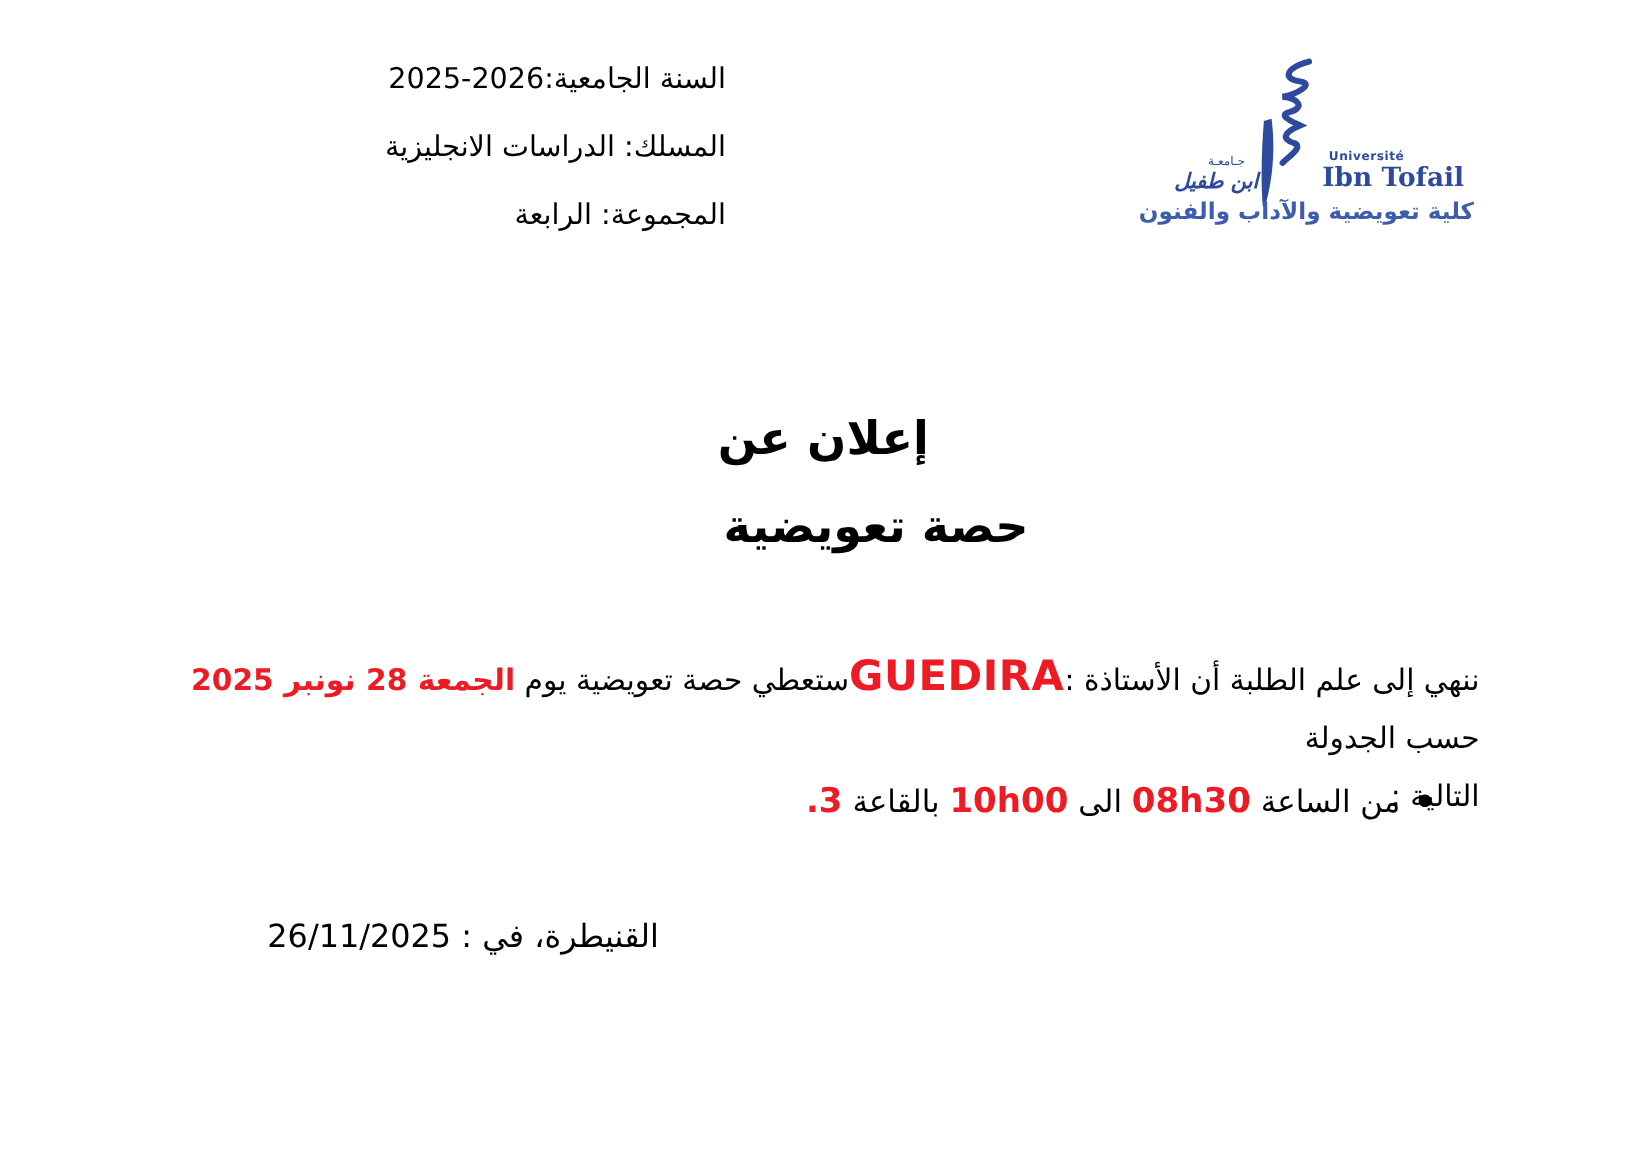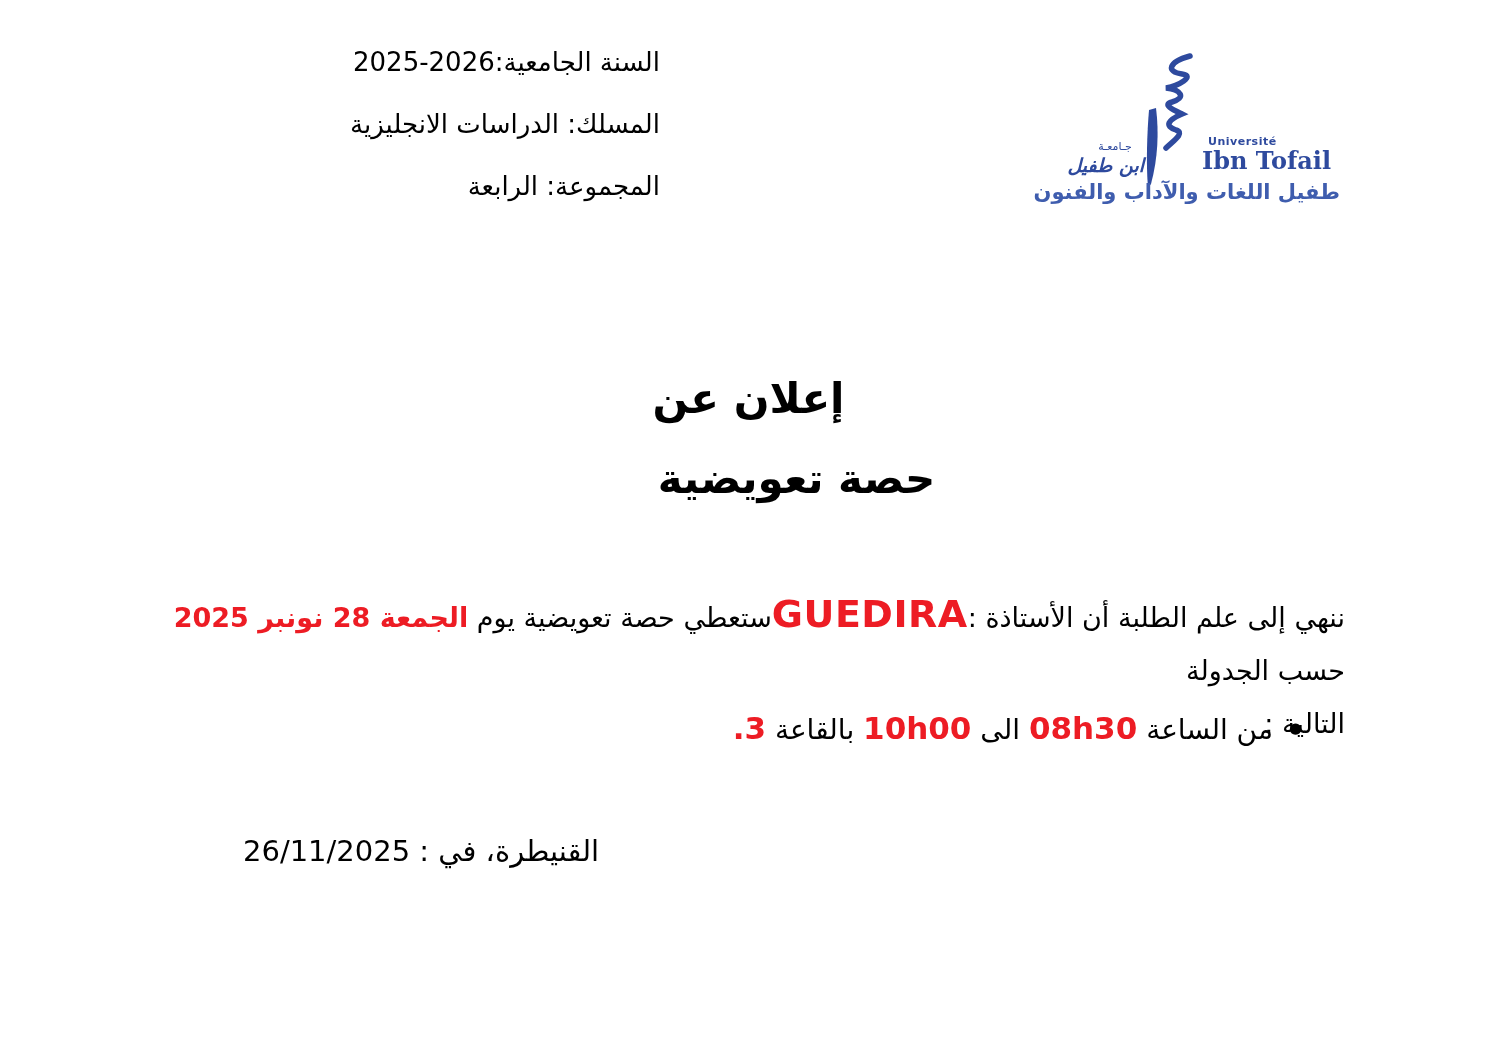--- a/index.html
+++ b/index.html
@@ -7,21 +7,21 @@
     position:relative;
     width:1497px;height:1058px;
     background:#ffffff;
     overflow:hidden;
     font-family:"DejaVu Sans",sans-serif;
     color:#000;
   }
   
   .info-block{
     position:absolute;
-    top:44px;right:837px;
+    top:54px;right:837px;
     direction:rtl;text-align:right;
     font-size:26px;line-height:36px;
     white-space:nowrap;
   }
   .info-line{margin-bottom:26px;}
   
   .logo{
     position:absolute;left:1058px;top:50px;width:290px;height:170px;
   }
   .logo .swoosh{position:absolute;left:80px;top:2px;}
@@ -97,21 +97,21 @@
     <svg class="swoosh" width="70" height="108" viewBox="0 0 70 108">
       <path d="M52,4 C30,10 28,20 44,22 C58,24 40,34 28,36 C44,38 48,46 34,50 C22,53 40,60 44,62 C30,68 26,74 38,78 C48,81 34,90 28,96" stroke="#2e4a9e" stroke-width="5.5" fill="none" stroke-linecap="round"></path>
     </svg>
     <svg class="penstroke" width="22" height="84" viewBox="0 0 22 84">
       <path d="M12,2 C15,26 14,52 7,78 L4,82 C2,58 3,28 5,4 Z" fill="#2e4a9e"></path>
     </svg>
     <div class="uni-ar-small">جـامعـة</div>
     <div class="uni-ar">ابن طفيل</div>
     <div class="uni-fr-label">Université</div>
     <div class="uni-fr-name">Ibn Tofail</div>
-    <div class="faculty">طفيل اللغات والآداب والفنون</div>
+    <div class="faculty">كلية تعويضية والآداب والفنون</div>
   </div>
 
   <div class="title-line title-1">إعلان عن</div>
   <div class="title-line title-2">حصة تعويضية</div>
 
   <div class="announce"><span>ننهي إلى علم الطلبة أن الأستاذة :</span><span class="red prof">GUEDIRA</span><span>ستعطي حصة تعويضية يوم </span><span class="red">الجمعة 28 نونبر 2025</span><span> حسب الجدولة</span><br><span>التالية :</span></div>
 
   <div class="schedule"><span class="bullet-mark">●</span><span>من الساعة  </span><span class="red time">08h30</span><span> الى  </span><span class="red time">10h00</span><span> بالقاعة </span><span class="red time">3.</span></div>
 
   <div class="dateline">القنيطرة، في : 26/11/2025</div>

